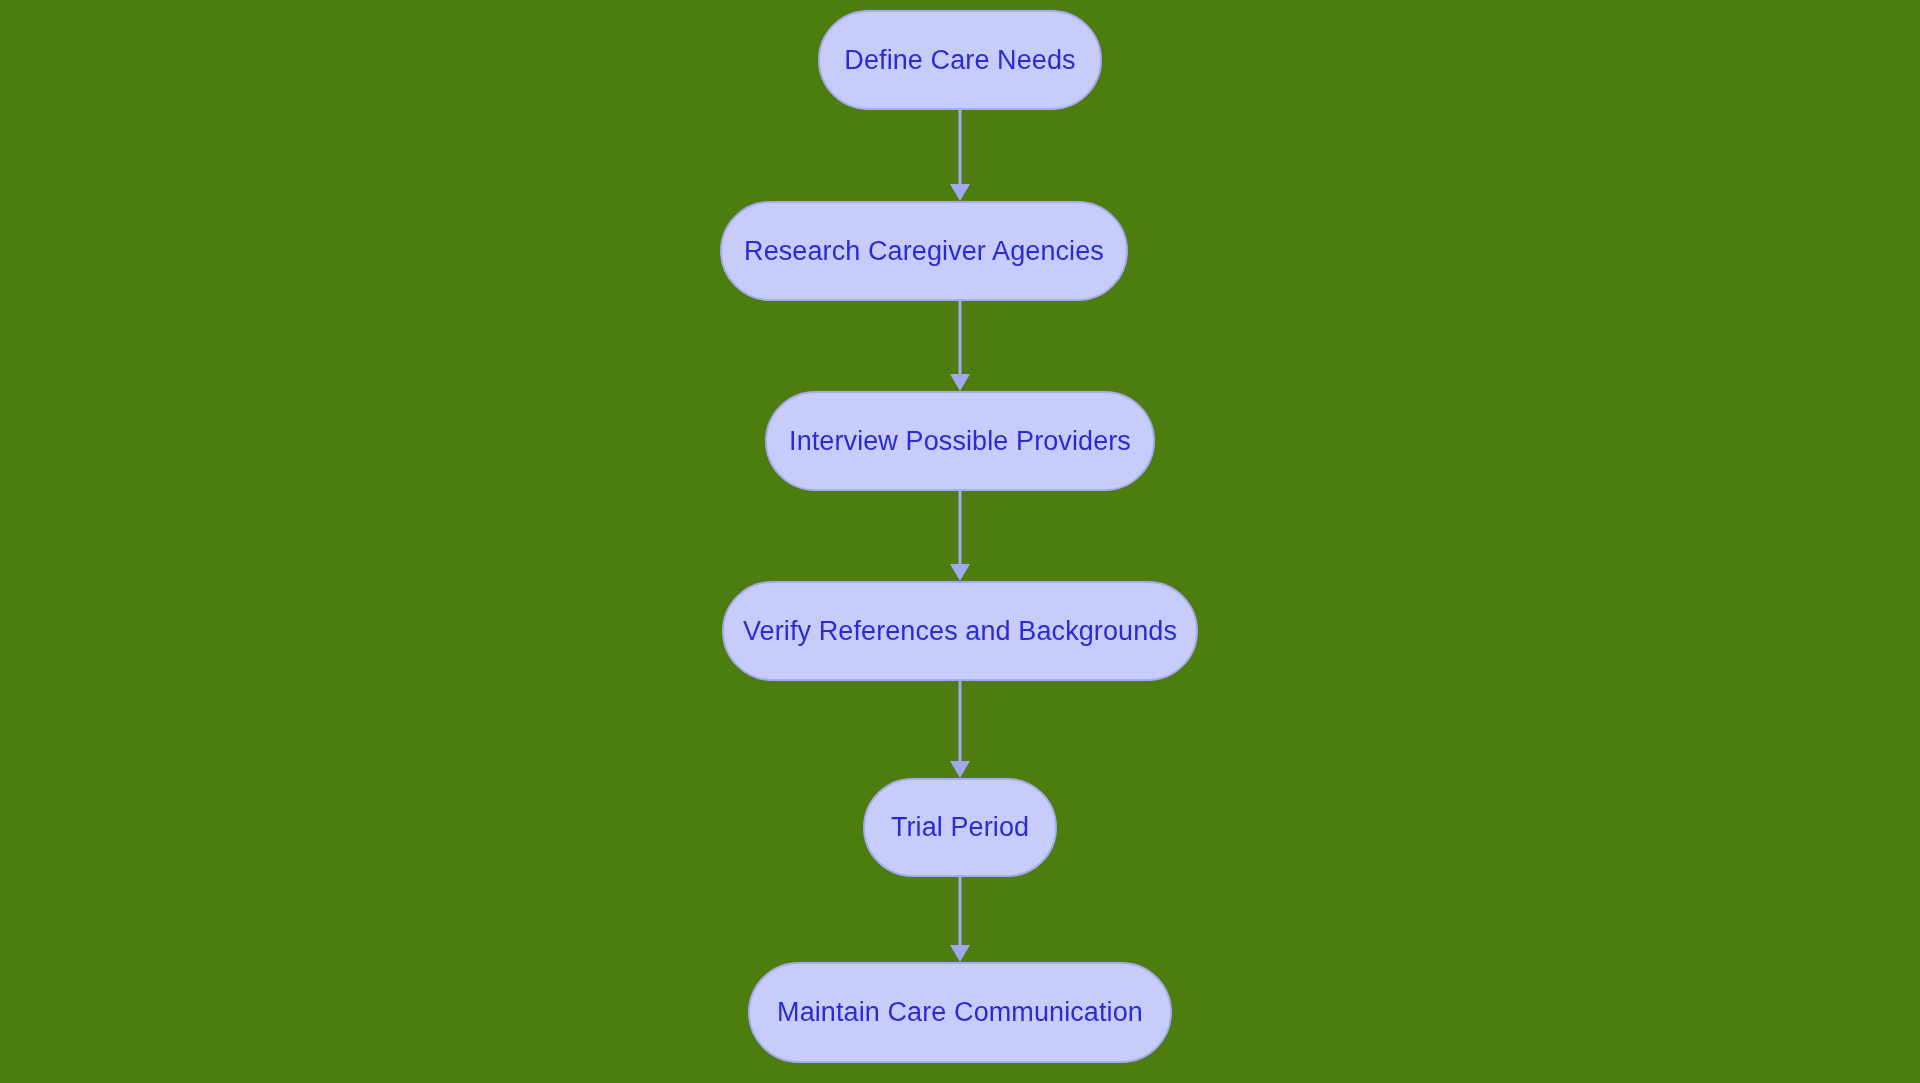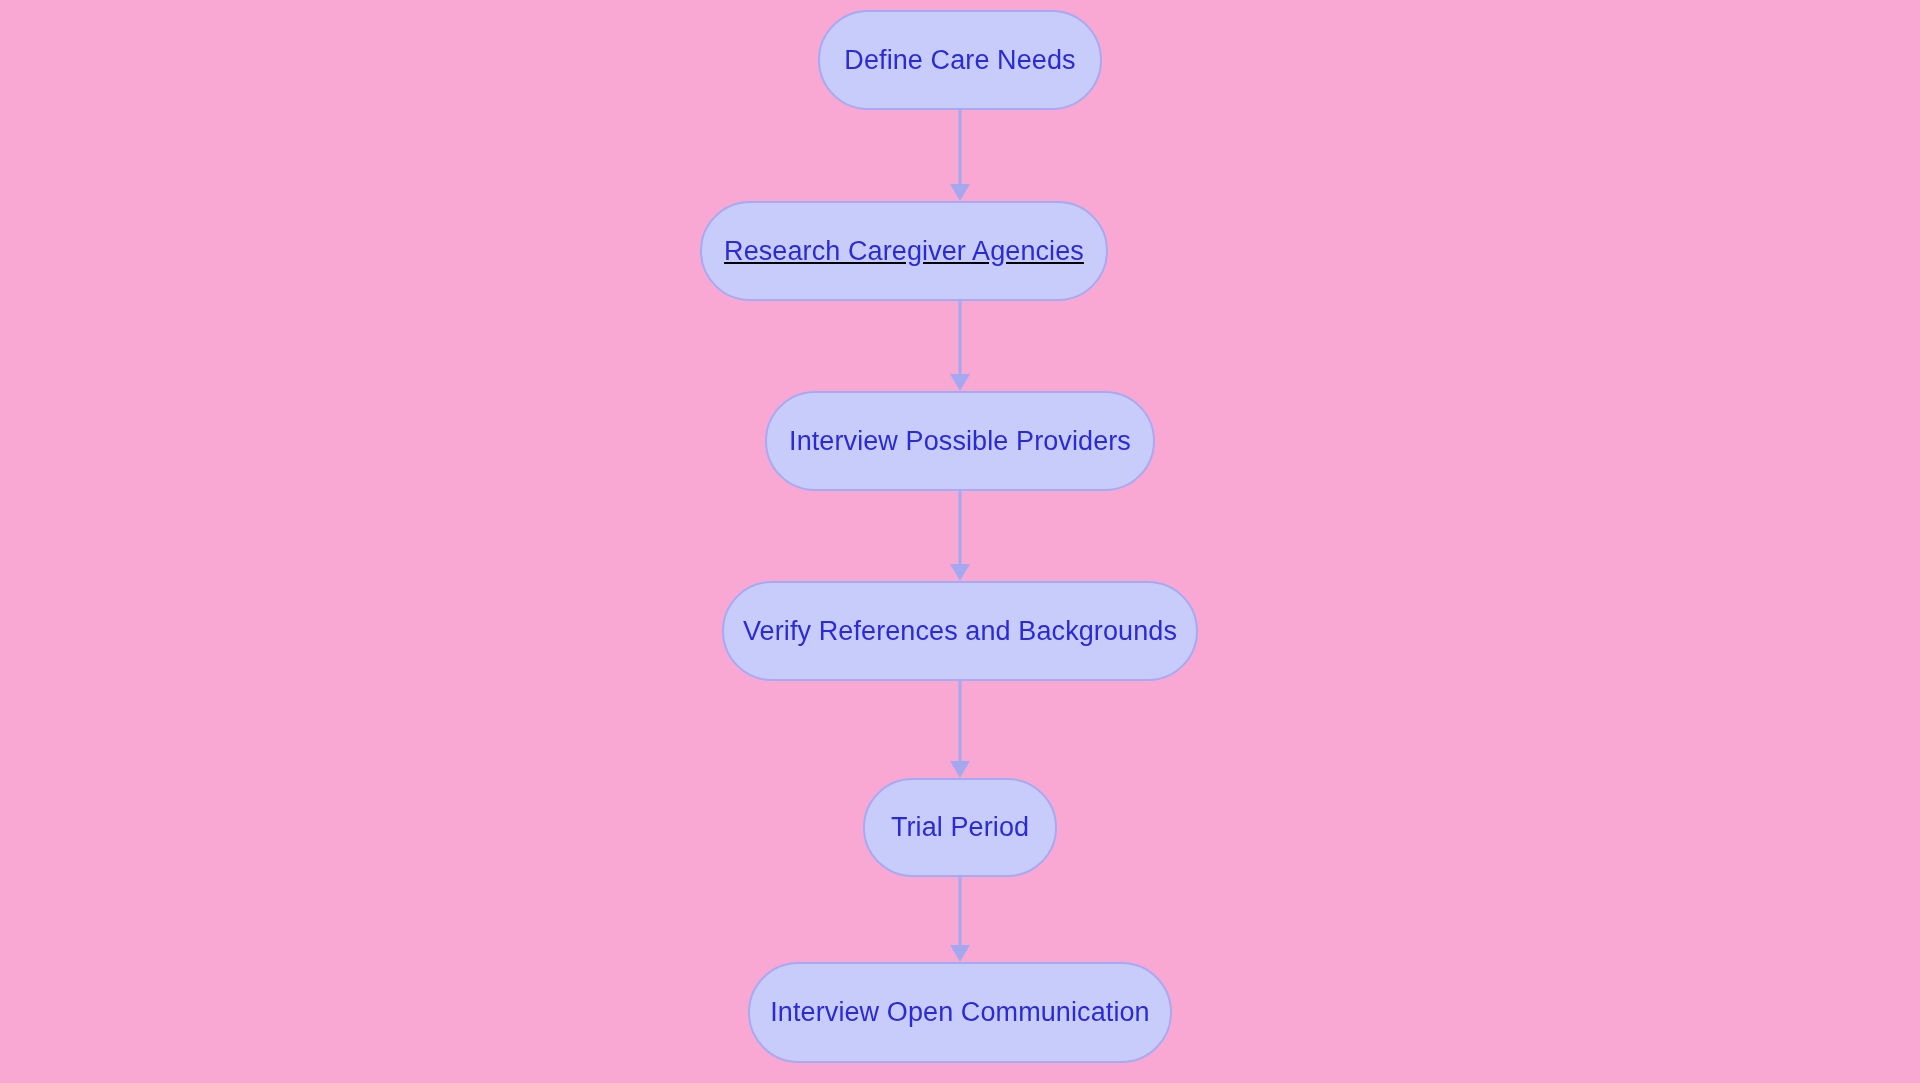--- a/index.html
+++ b/index.html
@@ -12,21 +12,21 @@
     width: 1920px;
     height: 1083px;
     overflow: hidden;
     font-family: "Liberation Sans", "DejaVu Sans", sans-serif;
   }
 
   #flowchart-canvas {
     position: relative;
     width: 1920px;
     height: 1083px;
-    background: #f9a8d4;
+    background: #4d7c0f;
   }
 
   
   .connector {
     position: absolute;
     transform: translateX(-50%);
   }
   .connector .conn-line {
     position: absolute;
     left: 50%;
@@ -89,28 +89,28 @@
       <div class="conn-line" style="height: 80px;"></div>
       <div class="conn-head"></div>
     </div>
     <div class="connector" style="left: 960px; top: 877px; width: 24px; height: 85px;">
       <div class="conn-line" style="height: 68px;"></div>
       <div class="conn-head"></div>
     </div>
     <div class="node" style="left: 960px; top: 10px; width: 284px; height: 100px;">
       <span class="node-label">Define Care Needs</span>
     </div>
-    <div class="node" style="left: 904px; top: 201px; width: 408px; height: 100px; text-decoration: underline;">
+    <div class="node" style="left: 924px; top: 201px; width: 408px; height: 100px;">
       <span class="node-label">Research Caregiver Agencies</span>
     </div>
     <div class="node" style="left: 960px; top: 391px; width: 390px; height: 100px; text-align: right;">
       <span class="node-label">Interview Possible Providers</span>
     </div>
     <div class="node" style="left: 960px; top: 581px; width: 476px; height: 100px;">
       <span class="node-label">Verify References and Backgrounds</span>
     </div>
     <div class="node" style="left: 960px; top: 778px; width: 194px; height: 99px;">
       <span class="node-label">Trial Period</span>
     </div>
     <div class="node" style="left: 960px; top: 962px; width: 424px; height: 101px;">
-      <span class="node-label">Interview Open Communication</span>
+      <span class="node-label">Maintain Care Communication</span>
     </div>
   </div>
 
 </body></html>

